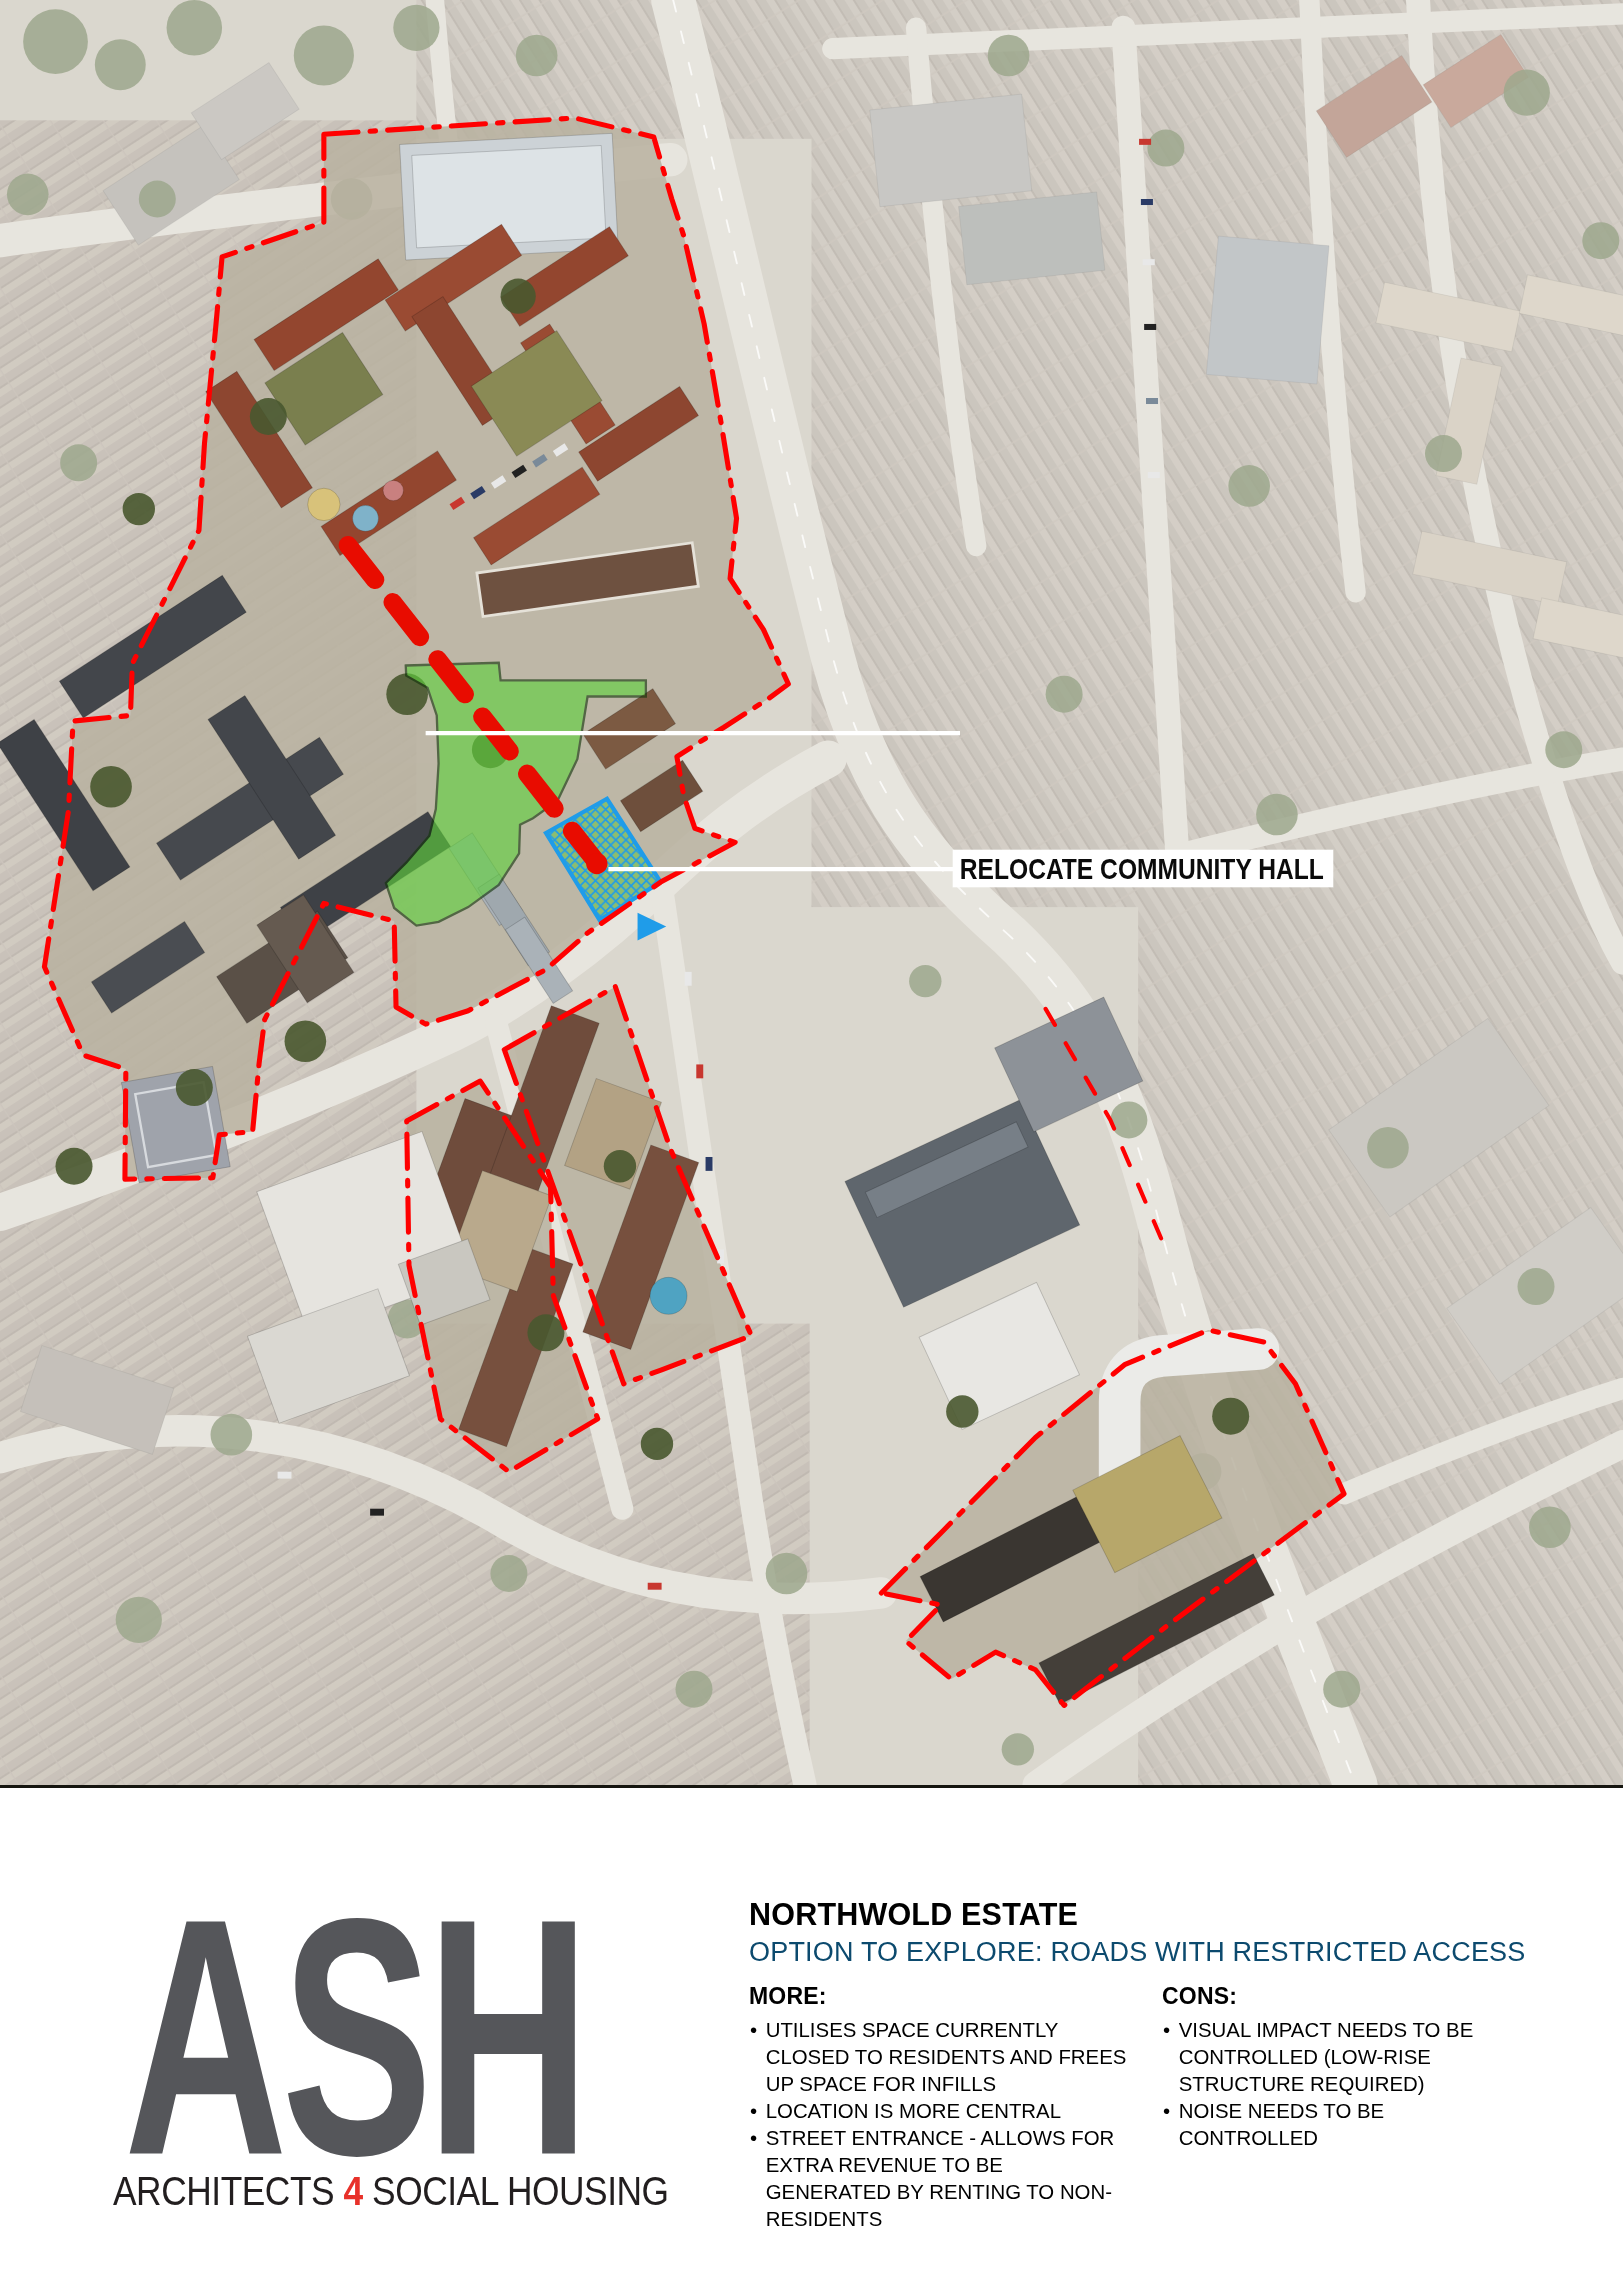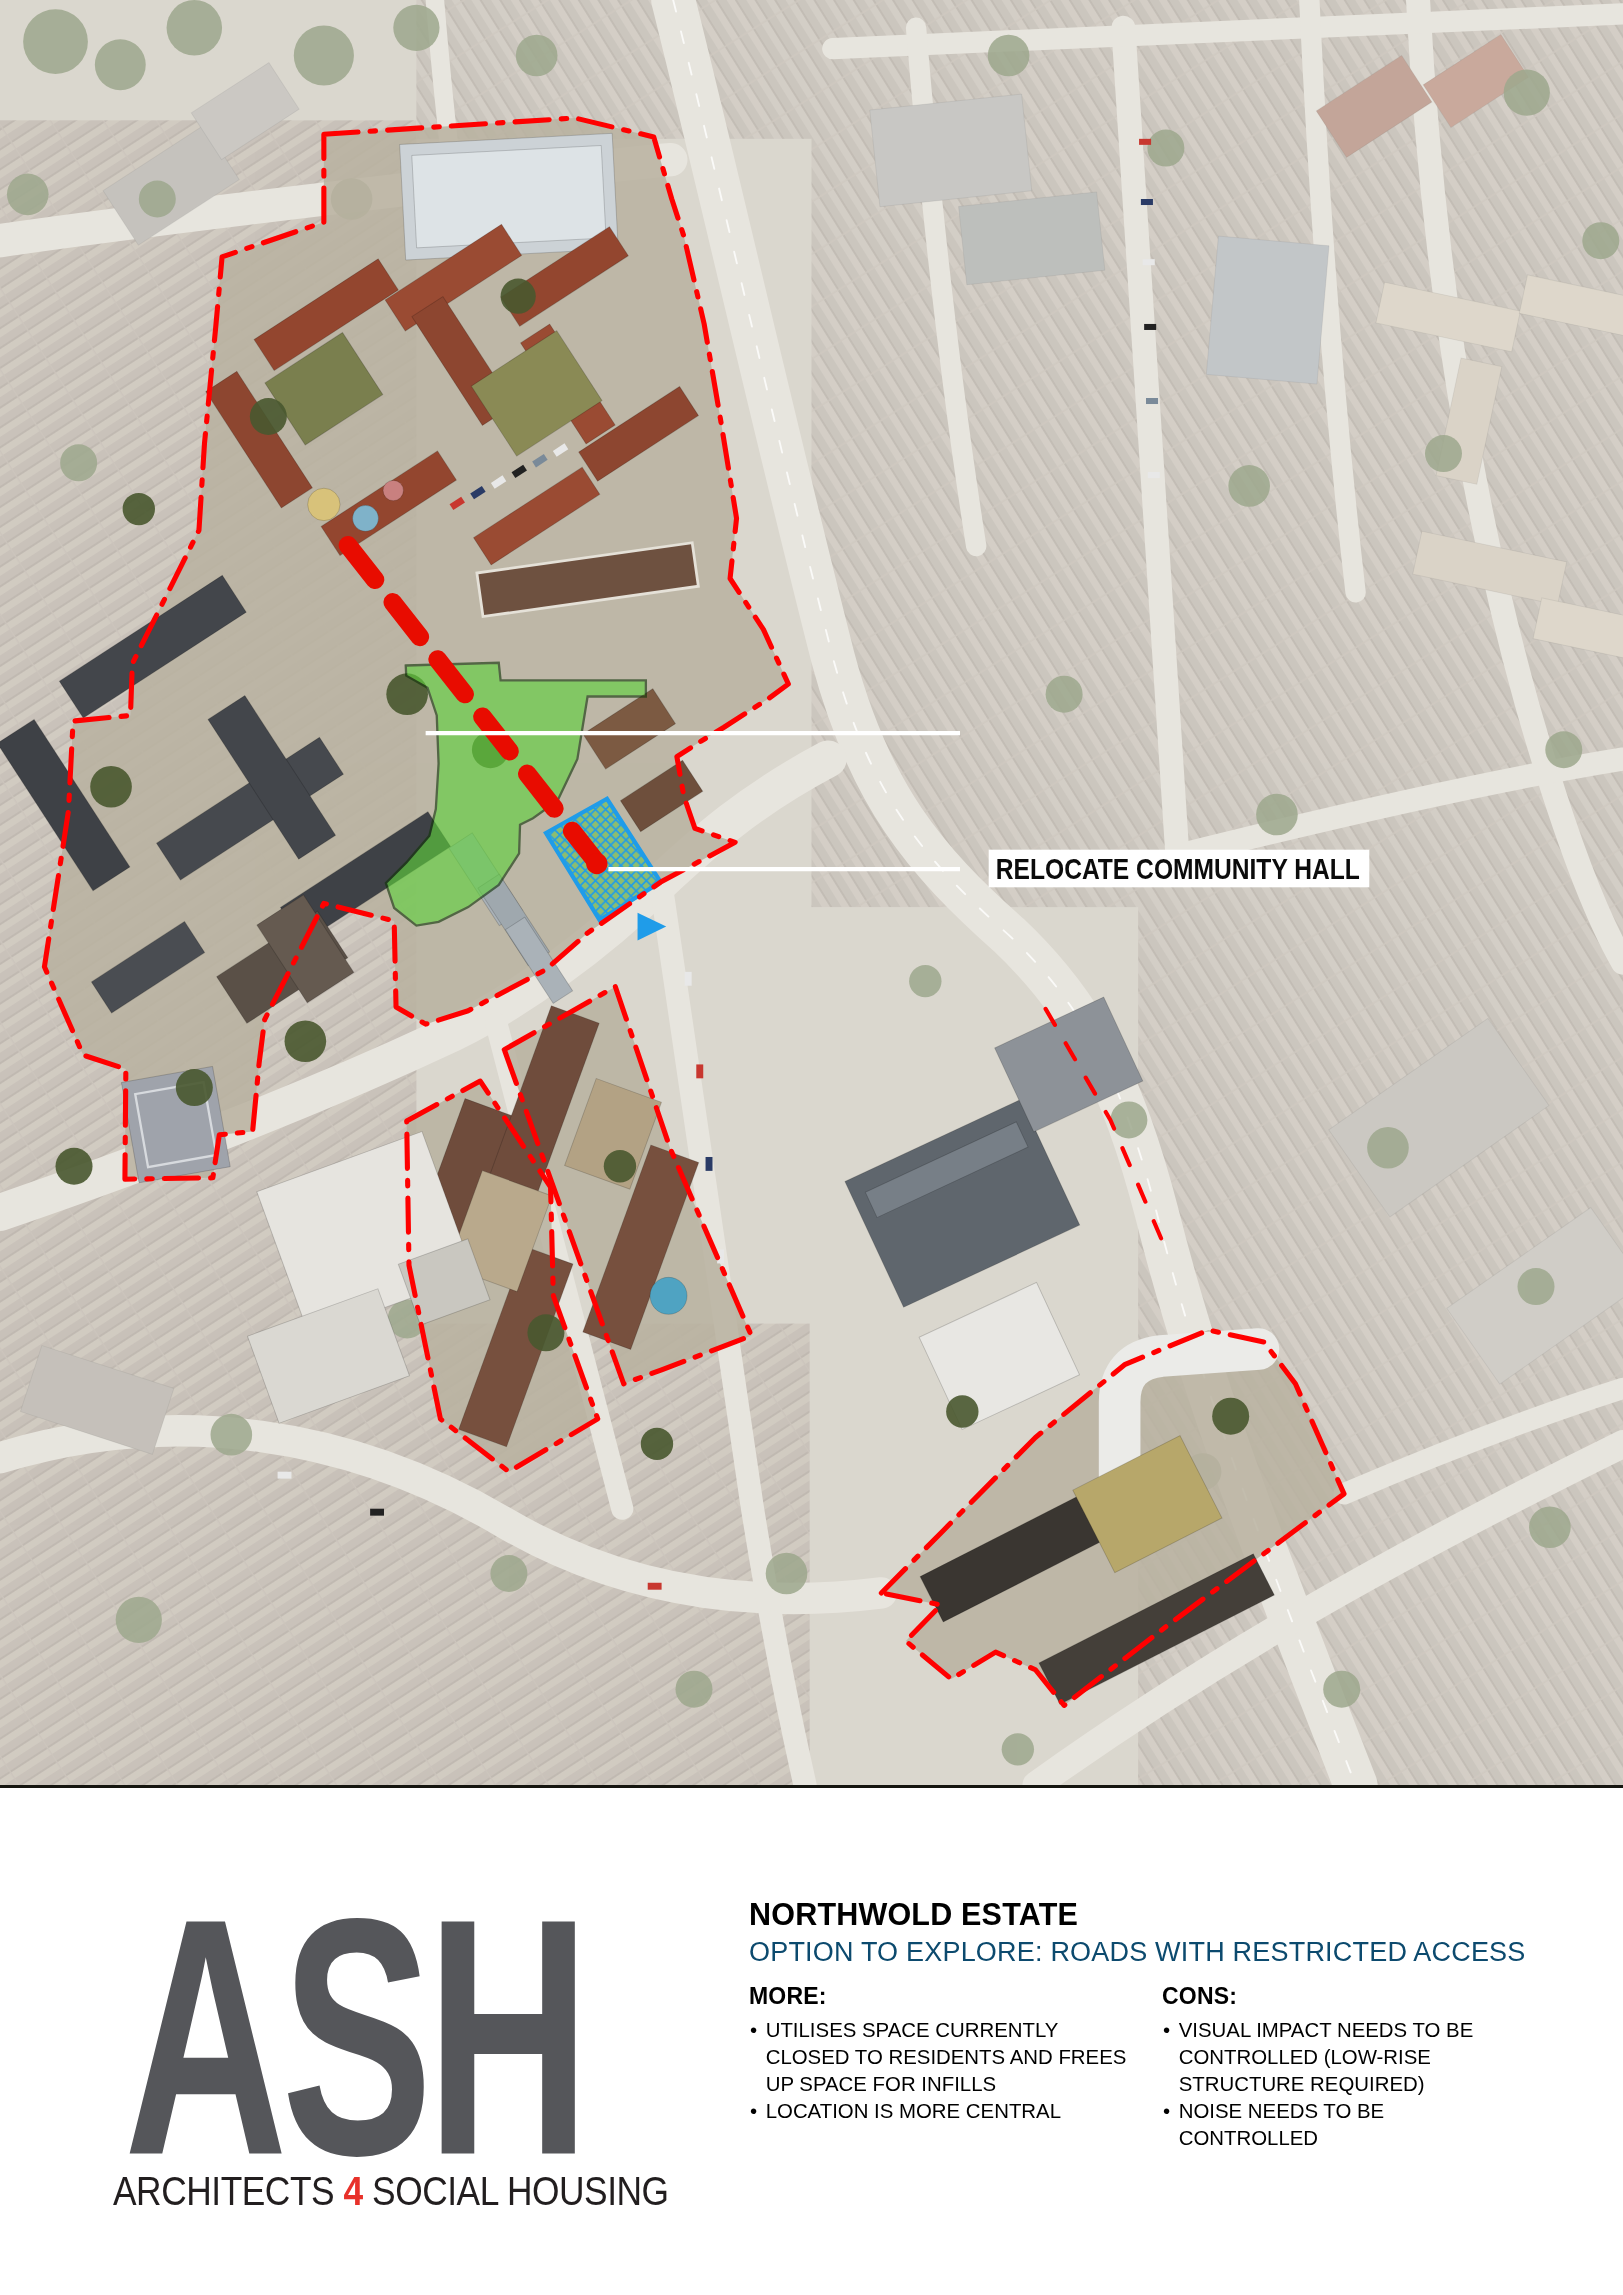--- a/index.html
+++ b/index.html
@@ -8,21 +8,21 @@
   
   .map{position:absolute;left:0;top:0;width:1623px;height:1785px;background:#c3bdb0;
        border-bottom:3.2px solid #15150f;}
   .map svg{position:absolute;left:0;top:0;width:100%;height:100%;}
   .callout{position:absolute;background:#ffffff;display:flex;align-items:center;
            box-shadow:0 0 0 0.5px rgba(255,255,255,0.6);}
   .callout .ctext{display:inline-block;white-space:nowrap;font-weight:bold;color:#0b0b0b;
            font-size:30px;transform:scale(0.82,1.0);transform-origin:left center;padding-left:8.3px;
            letter-spacing:0px;}
   .callout1{left:953px;top:715px;width:414px;height:37px;}
-  .callout2{left:953px;top:850px;width:380px;height:37px;margin-left:36px;}
+  .callout2{left:953px;top:850px;width:380px;height:37px;}
   
   .footer{position:absolute;left:0;top:1788px;width:1623px;height:508px;background:#ffffff;}
   .ash-logo{position:absolute;left:124px;top:1903px;line-height:0.80;font-weight:bold;
             font-size:241px;color:#55565a;letter-spacing:-6.5px;
             transform:scale(0.94,1.40);transform-origin:left top;}
   .ash-tagline{position:absolute;left:113px;top:2169px;font-size:38px;color:#221e1f;
             white-space:nowrap;transform:scale(0.93,1.05);transform-origin:left top;
             font-weight:normal;letter-spacing:-0.5px;}
   .ash-tagline .num{color:#e8312a;font-weight:bold;}
   .est-title{position:absolute;left:749px;top:1897px;font-size:30.5px;font-weight:bold;
@@ -317,20 +317,21 @@
   <div class="ash-tagline"><span>ARCHITECTS</span> <span class="num">4</span> <span>SOCIAL HOUSING</span></div>
 
   <div class="est-title">NORTHWOLD ESTATE</div>
   <div class="est-subtitle">OPTION TO EXPLORE: ROADS WITH RESTRICTED ACCESS</div>
 
   <div class="pros-col">
     <div class="list-heading">MORE:</div>
     <ul class="plist">
       <li>UTILISES SPACE CURRENTLY CLOSED TO RESIDENTS AND FREES UP SPACE FOR INFILLS</li>
       <li>LOCATION IS MORE CENTRAL</li>
+      <li>STREET ENTRANCE - ALLOWS FOR EXTRA REVENUE TO BE GENERATED BY RENTING TO NON-RESIDENTS</li>
     </ul>
   </div>
 
   <div class="cons-col">
     <div class="list-heading">CONS:</div>
     <ul class="plist">
       <li>VISUAL IMPACT NEEDS TO BE CONTROLLED (LOW-RISE STRUCTURE REQUIRED)</li>
       <li>NOISE NEEDS TO BE CONTROLLED</li>
     </ul>
   </div>

